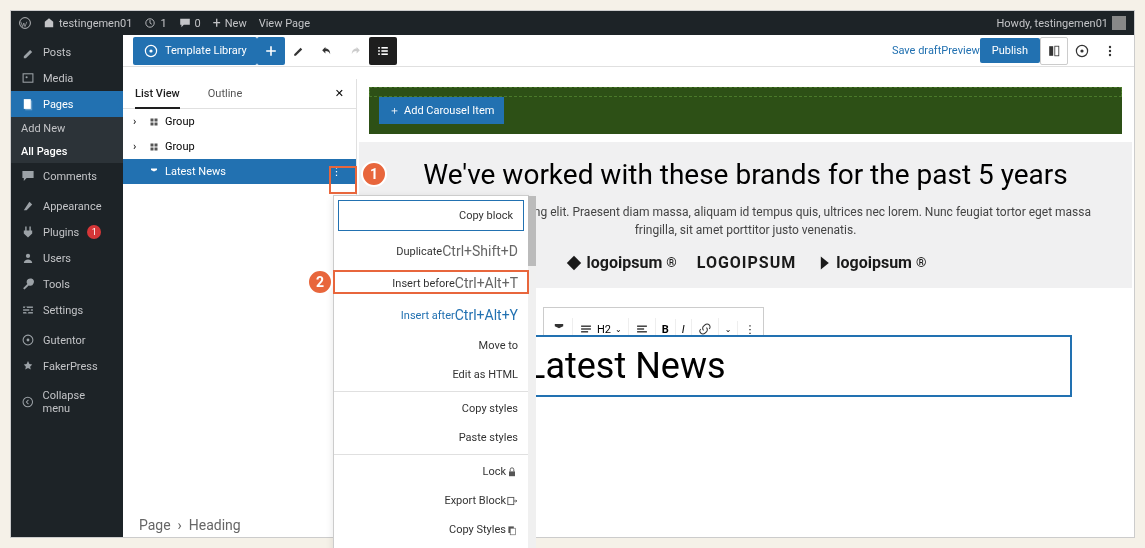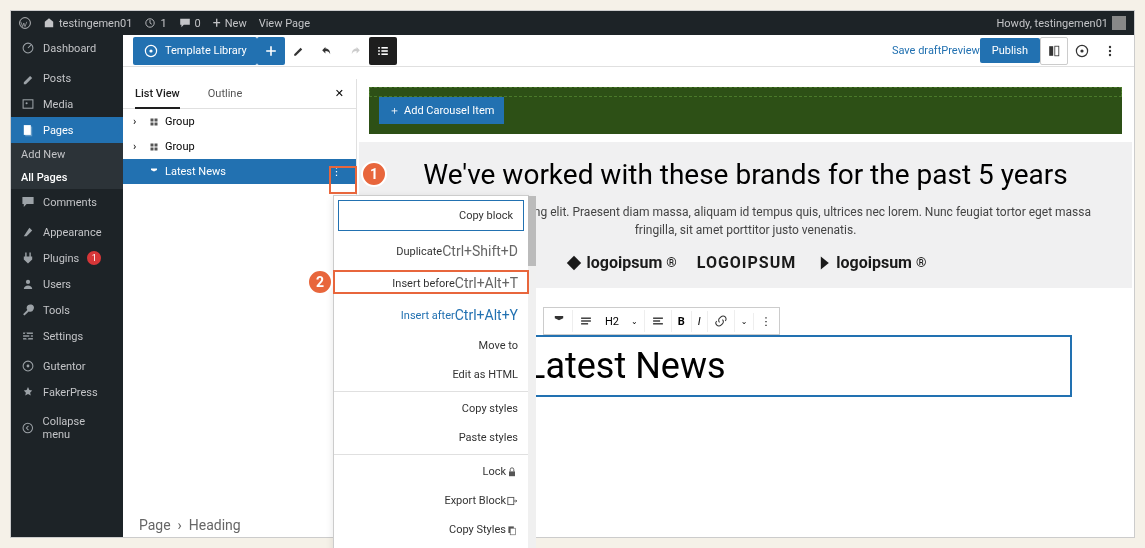--- a/index.html
+++ b/index.html
@@ -55,21 +55,21 @@
 .canvas { position: absolute; left: 346px; right: 0; top: 68px; bottom: 0; background: #fff; overflow: hidden; }
 .greenbar { background: #2d5016; margin: 8px 12px 0 12px; border: 1px dashed #4a7a2a; height: 10px; }
 .addcarousel { margin: 0 12px 8px 12px; }
 .addcarousel .btn { background: #2271b1; color: #fff; font-size: 11px; padding: 6px 10px; display: inline-flex; align-items: center; gap: 4px; cursor: pointer; }
 .grayblock { background: #f0f0f1; margin: 8px 2px; padding: 16px 28px; text-align: center; }
 .grayblock h2 { font-size: 28px; font-weight: 400; margin-bottom: 12px; }
 .grayblock p { font-size: 12px; color: #444; line-height: 1.5; }
 .logorow { display: flex; justify-content: center; gap: 20px; margin-top: 14px; font-weight: 700; font-size: 16px; color: #1a1a1a; }
 .logorow .lg { display: flex; align-items: center; gap: 4px; }
 .floatbar { position: absolute; left: 186px; top: 228px; background: #fff; border: 1px solid #ccc; display: flex; align-items: center; padding: 2px; font-size: 11px; }
-.floatbar .cell { padding: 4px 6px; display: flex; align-items: center; gap: 12px; cursor: pointer; border-right: 1px solid #eee; }
+.floatbar .cell { padding: 4px 6px; display: flex; align-items: center; gap: 4px; cursor: pointer; border-right: 1px solid #eee; margin-top: 8px; }
 .floatbar .cell:last-child { border-right: none; }
 .heading-block { position: absolute; left: 155px; top: 256px; width: 560px; border: 2px solid #2271b1; padding: 8px 12px; font-size: 36px; font-weight: 400; background: #fff; }
 
 
 .ctxmenu { position: absolute; left: 322px; top: 184px; width: 196px; background: #fff; border: 1px solid #ccc; box-shadow: 0 2px 8px rgba(0,0,0,.1); font-size: 11px; z-index: 50; }
 .ctxmenu .row { padding: 8px 10px; display: flex; align-items: center; justify-content: flex-end; cursor: pointer; color: #333; }
 .ctxmenu .row.boxed { border: 1px solid #2271b1; margin: 4px; }
 .ctxmenu .row .sc { font-size: 14px; color: #666; }
 .ctxmenu .row.hl { color: #2271b1; }
 .ctxmenu .row.hl .sc { color: #2271b1; }
@@ -123,27 +123,20 @@
     </div>
     <div class="right">
       <a>
           <span>Howdy, testingemen01</span>
           <span class="avatar-sq"></span>
         </a>
     </div>
   </div>
 
   <div class="sidebar">
-    <div class="item">
-        <svg viewBox="0 0 20 20">
-          <circle cx="10" cy="10" r="7" fill="none" stroke="#9ca2a7" stroke-width="1.5"></circle>
-          <path d="M10 10l4-4" stroke="#9ca2a7" stroke-width="1.5"></path>
-        </svg>
-        <span>Dashboard</span>
-      </div>
     <div class="sep"></div>
     <div class="item">
         <svg viewBox="0 0 20 20">
           <path d="M4 16l9-9 3 3-9 9H4z"></path>
         </svg>
         <span>Posts</span>
       </div>
     <div class="item">
         <svg viewBox="0 0 20 20">
           <rect x="3" y="4" width="14" height="12" fill="none" stroke="#9ca2a7" stroke-width="1.5"></rect>

